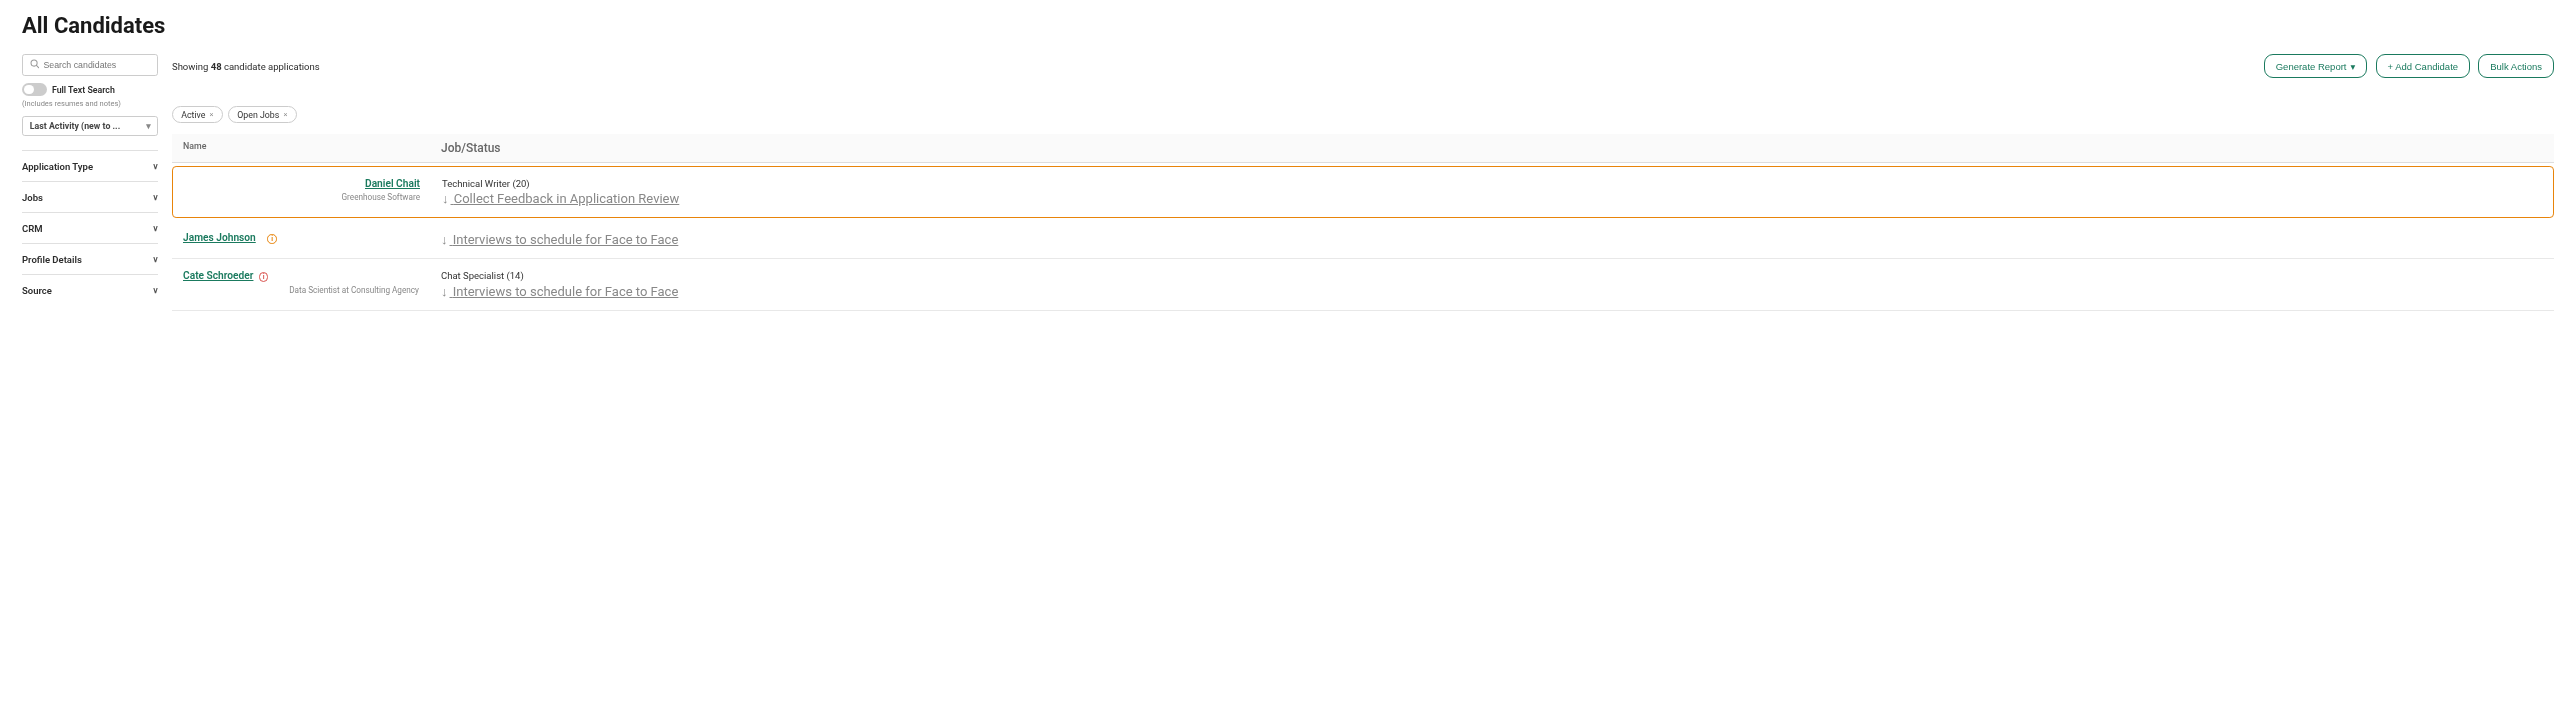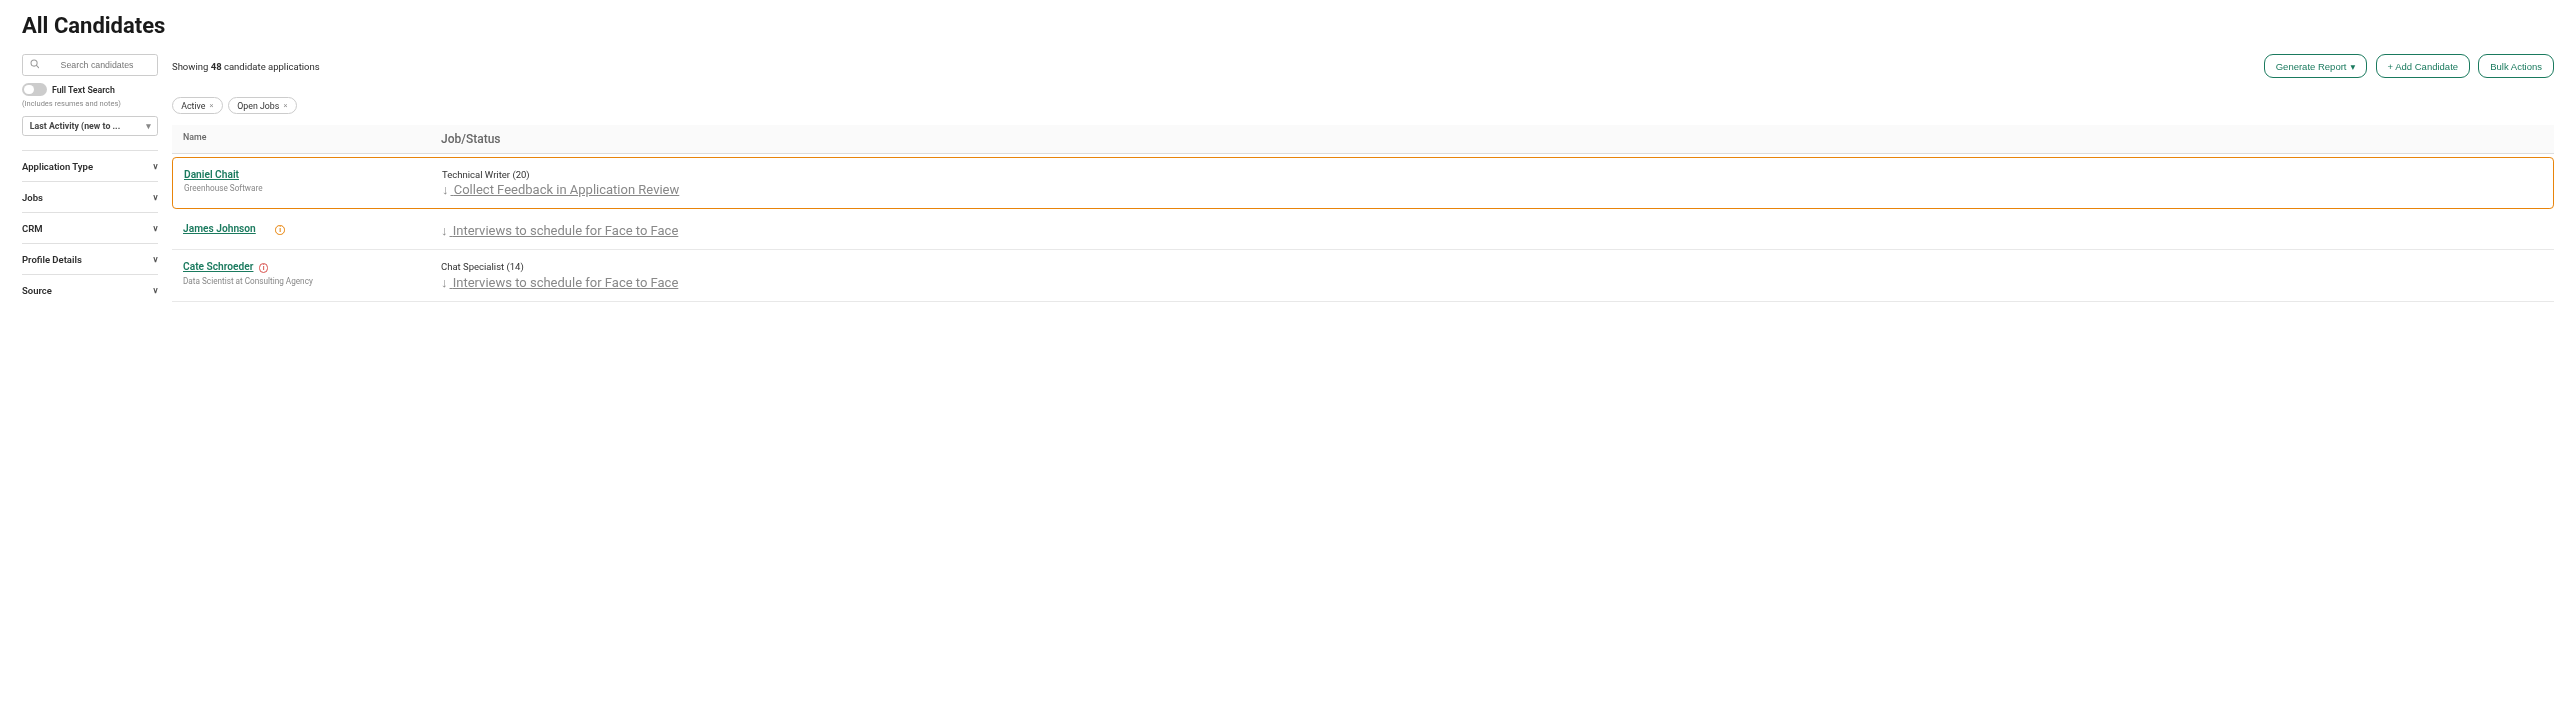--- a/index.html
+++ b/index.html
@@ -50,21 +50,20 @@
       margin-bottom: 6.8px;
     }
 
     .search-box input {
       border: none;
       outline: none;
       font-size: 8.8px;
       color: #555;
       width: 100%;
       background: transparent;
-      text-align: center;
     }
 
     .search-icon-svg {
       color: #999;
       flex-shrink: 0;
     }
 
     .full-text-search-row {
       display: flex;
       align-items: center;
@@ -160,21 +159,21 @@
     .main-content {
       flex: 1;
       display: flex;
       flex-direction: column;
     }
 
     .top-bar {
       display: flex;
       align-items: center;
       justify-content: space-between;
-      margin-bottom: 19px;
+      margin-bottom: 28px;
       gap: 32px;
     }
 
     .top-actions {
       display: flex;
       gap: 8.2px;
       align-items: center;
     }
 
     .btn-outline {
@@ -285,20 +284,21 @@
     .candidate-row.highlighted {
       border: 1.4px solid #e8840a;
       border-radius: 4.1px;
       margin: 2.7px 0;
     }
 
     .candidate-row .col-name-cell {
       width: 258px;
       min-width: 258px;
       padding: 11px;
+      text-align: right;
     }
 
     .candidate-row .col-status-cell {
       flex: 1;
       padding: 11px;
     }
 
     .table-header-row {
       display: flex;
       border-bottom: 0.7px solid #ddd;
@@ -439,21 +439,21 @@
           <div class="job-title">Technical Writer (20)</div>
           <div class="job-stage">
             <span class="job-stage-arrow">↓</span>
             <span>Collect Feedback in Application Review</span>
           </div>
         </div>
       </div>
 
       <div class="candidate-row row-normal">
         <div class="col-name-cell">
-          <div style="display:flex; align-items:center; gap:17px;">
+          <div style="display:flex; align-items:center; gap:9px;">
             <a class="candidate-name-link">James Johnson</a>
             <span class="info-icon">i</span>
           </div>
           <span class="candidate-company"></span>
         </div>
         <div class="col-status-cell">
           <div class="job-stage">
             <span class="job-stage-arrow">↓</span>
             <span>Interviews to schedule for Face to Face</span>
           </div>

